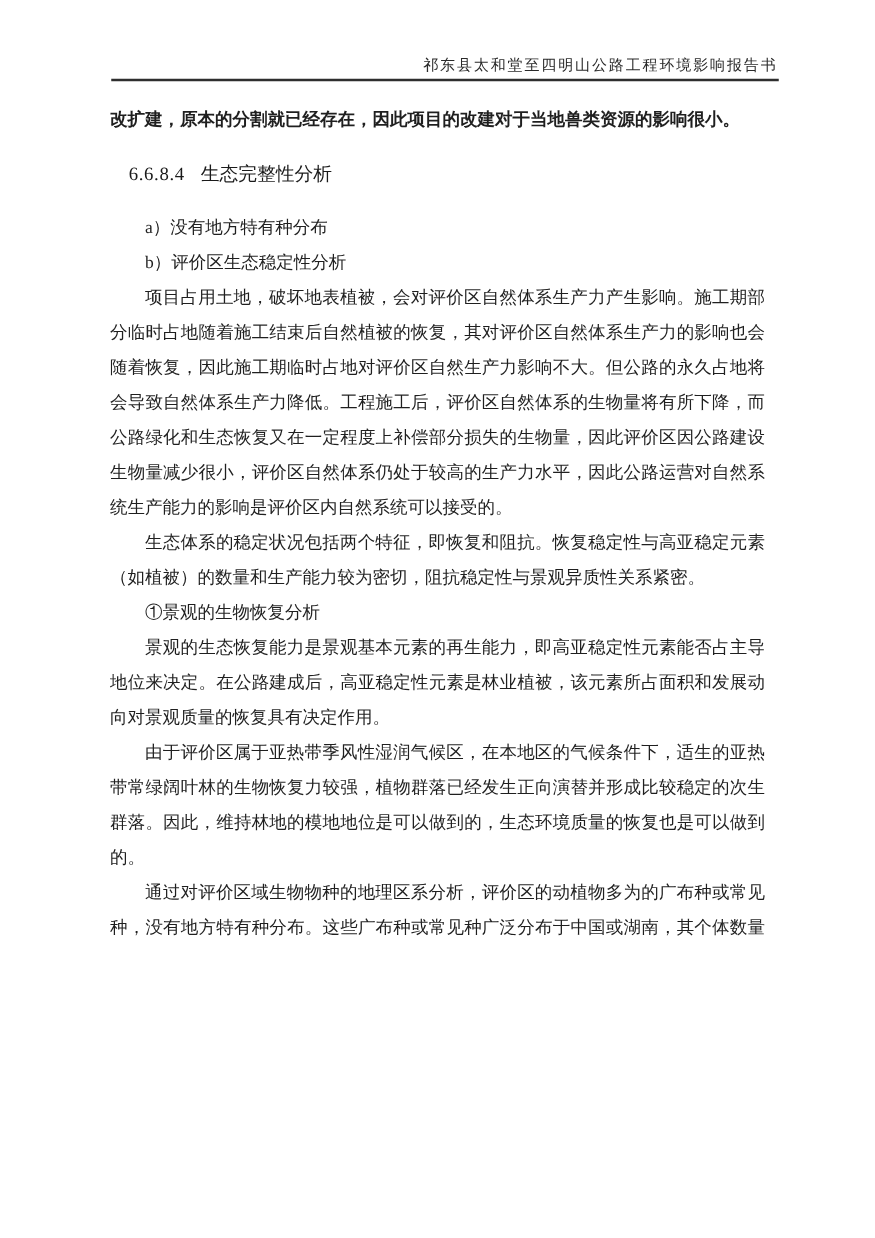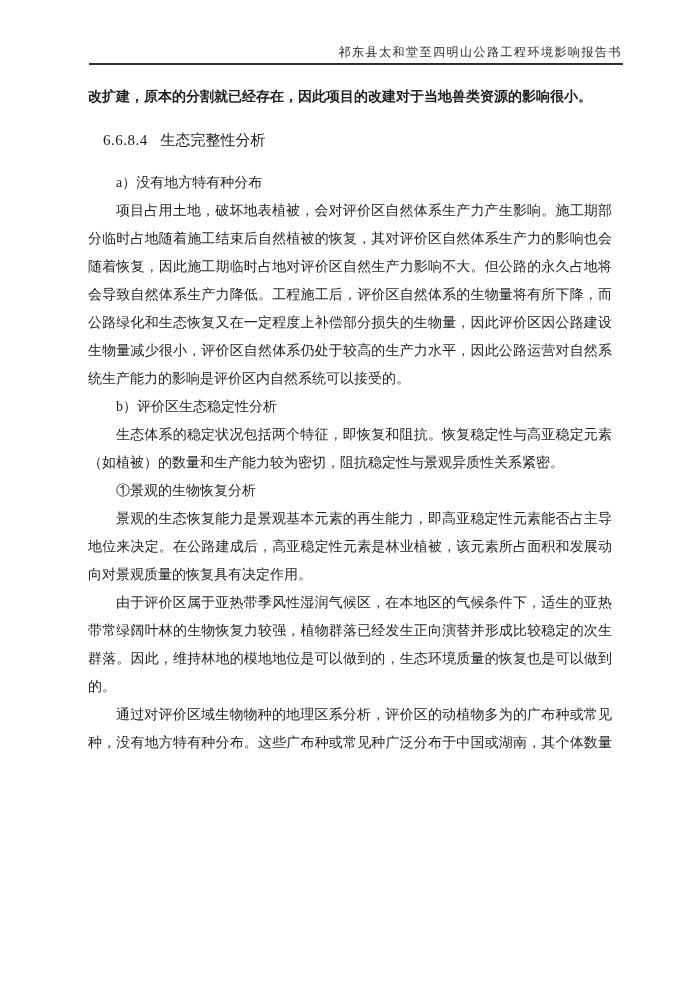--- a/index.html
+++ b/index.html
@@ -82,23 +82,23 @@
   <div class="header-rule"></div>
 
   <div class="doc-body">
 
     <p class="para no-indent">改扩建，原本的分割就已经存在，因此项目的改建对于当地兽类资源的影响很小。</p>
 
     <p class="heading"><span class="sec-num">6.6.8.4</span><span>生态完整性分析</span></p>
 
     <p class="para">a）没有地方特有种分布</p>
 
+    <p class="para">b）评价区生态稳定性分析</p>
+
     <p class="para">项目占用土地，破坏地表植被，会对评价区自然体系生产力产生影响。施工期部分临时占地随着施工结束后自然植被的恢复，其对评价区自然体系生产力的影响也会随着恢复，因此施工期临时占地对评价区自然生产力影响不大。但公路的永久占地将会导致自然体系生产力降低。工程施工后，评价区自然体系的生物量将有所下降，而公路绿化和生态恢复又在一定程度上补偿部分损失的生物量，因此评价区因公路建设生物量减少很小，评价区自然体系仍处于较高的生产力水平，因此公路运营对自然系统生产能力的影响是评价区内自然系统可以接受的。</p>
-
-    <p class="para">b）评价区生态稳定性分析</p>
 
     <p class="para">生态体系的稳定状况包括两个特征，即恢复和阻抗。恢复稳定性与高亚稳定元素（如植被）的数量和生产能力较为密切，阻抗稳定性与景观异质性关系紧密。</p>
 
     <p class="para">①景观的生物恢复分析</p>
 
     <p class="para">景观的生态恢复能力是景观基本元素的再生能力，即高亚稳定性元素能否占主导地位来决定。在公路建成后，高亚稳定性元素是林业植被，该元素所占面积和发展动向对景观质量的恢复具有决定作用。</p>
 
     <p class="para">由于评价区属于亚热带季风性湿润气候区，在本地区的气候条件下，适生的亚热带常绿阔叶林的生物恢复力较强，植物群落已经发生正向演替并形成比较稳定的次生群落。因此，维持林地的模地地位是可以做到的，生态环境质量的恢复也是可以做到的。</p>
 
 

